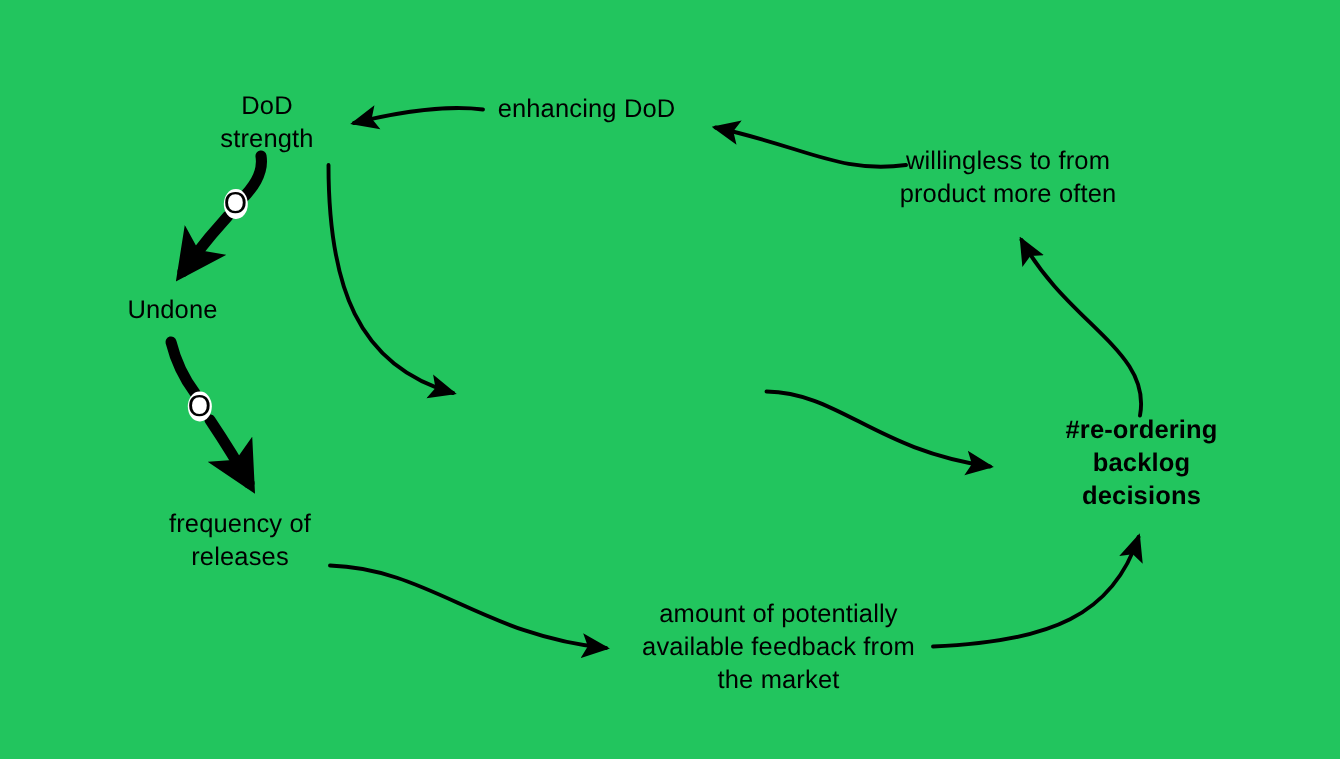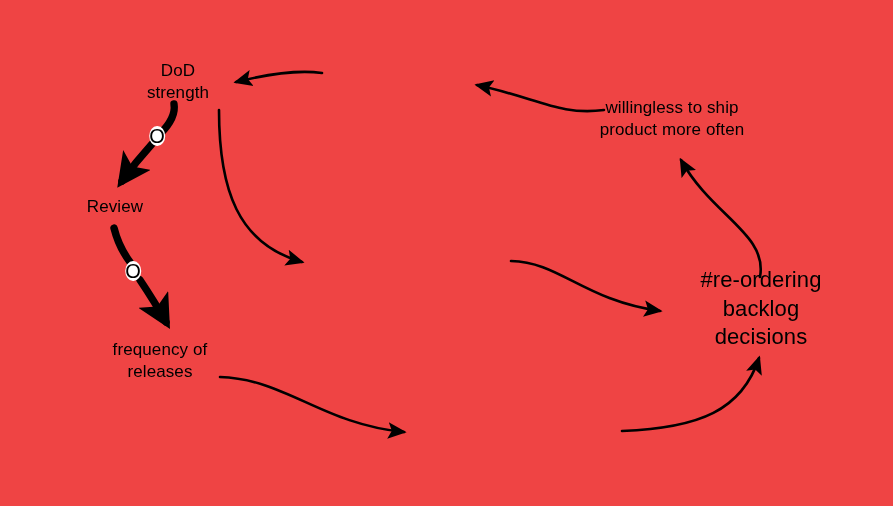--- a/index.html
+++ b/index.html
@@ -7,43 +7,43 @@
     padding: 0;
     background: #ffffff;
   }
   body {
     font-family: "Liberation Sans", sans-serif;
   }
   #canvas {
     position: relative;
     width: 893px;
     height: 506px;
-    background: #ef4444;
+    background: #22c55e;
     overflow: hidden;
   }
   #edges {
     position: absolute;
     left: 0;
     top: 0;
     width: 893px;
     height: 506px;
   }
   .node {
     position: absolute;
     color: #000000;
     font-size: 17px;
     line-height: 1.30;
     text-align: center;
     white-space: pre-line;
     transform: translate(-50%, -50%);
     letter-spacing: 0.1px;
   }
   .node.focal {
-    font-weight: normal;
-    font-size: 22px;
+    font-weight: bold;
+    font-size: 17px;
   }
   .polarity {
     position: absolute;
     transform: translate(-50%, -50%);
     font-size: 20px;
     color: #000000;
     font-family: "Liberation Sans", sans-serif;
     line-height: 1;
     background: #ffffff;
     border-radius: 50%;
@@ -81,31 +81,35 @@
     <path d="M 174 104 C 176 116, 168 126, 160 134" fill="none" stroke="#000000" stroke-width="7.4" stroke-linecap="round"></path>
     <path d="M 152 144 C 142 155, 132 167, 122 181" fill="none" stroke="#000000" stroke-width="7.4" stroke-linecap="round" marker-end="url(#arrow-thick)"></path>
 
     <path d="M 114 228 C 118 244, 124 254, 130 262" fill="none" stroke="#000000" stroke-width="7.4" stroke-linecap="round"></path>
     <path d="M 140 280 C 148 292, 157 306, 166 322" fill="none" stroke="#000000" stroke-width="7.4" stroke-linecap="round" marker-end="url(#arrow-thick)"></path>
   </svg>
 
   <div class="node" style="left:178px; top:82px;">DoD
 strength</div>
 
-  <div class="node" style="left:115px; top:207px;">Review</div>
+  <div class="node" style="left:115px; top:207px;">Undone</div>
 
   <div class="node" style="left:160px; top:361px;">frequency of
 releases</div>
 
+  <div class="node" style="left:391px; top:73px;">enhancing DoD</div>
 
-  <div class="node" style="left:672px; top:119px;">willingless to ship
+  <div class="node" style="left:672px; top:119px;">willingless to from
 product more often</div>
 
 
   <div class="node focal" style="left:761px; top:309px;">#re-ordering
 backlog decisions</div>
 
+  <div class="node" style="left:519px; top:432px;">amount of potentially
+available feedback from
+the market</div>
 
   <div class="polarity" style="left:157px; top:136px;">O</div>
 
   <div class="polarity" style="left:133px; top:271px;">O</div>
 
 </div>
 
 </body></html>

